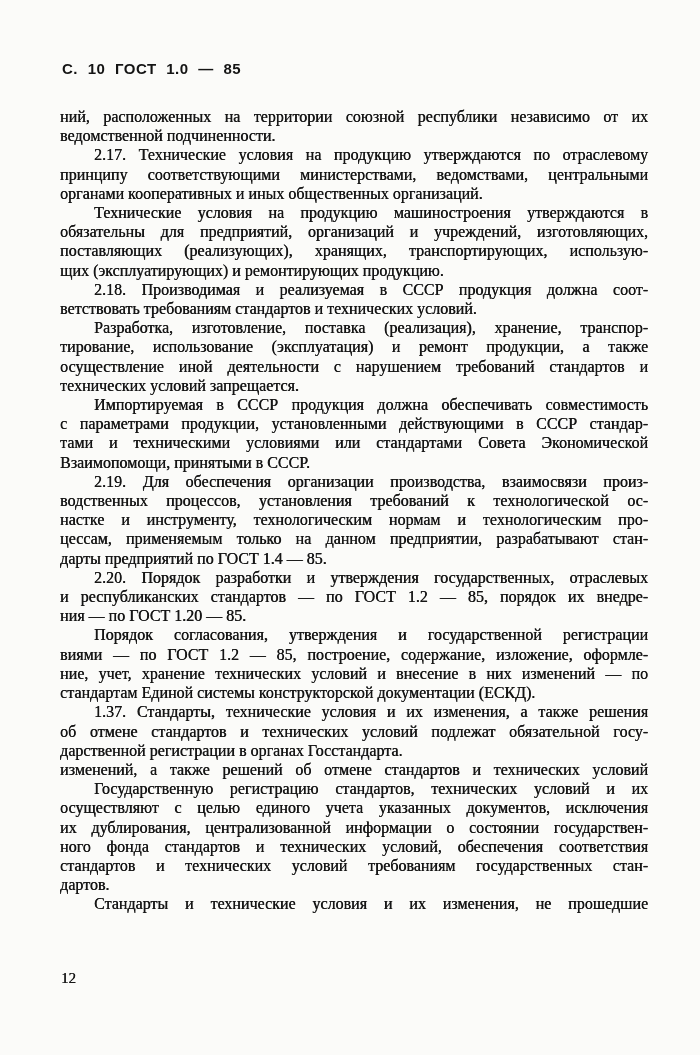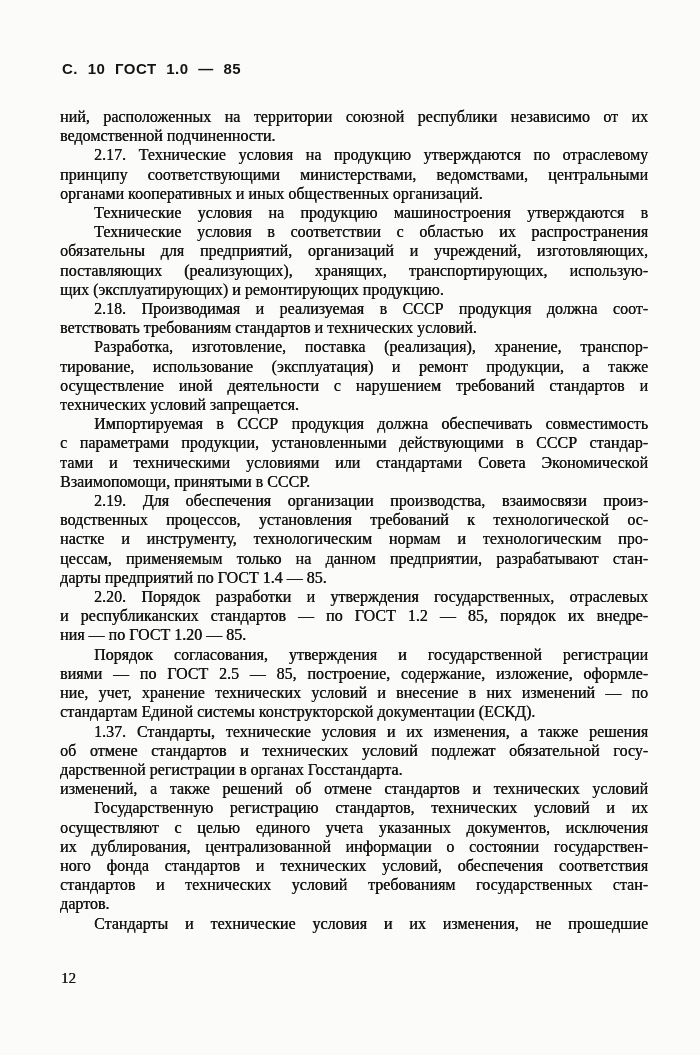--- a/index.html
+++ b/index.html
@@ -74,21 +74,20 @@
       </div>
       <div class="para indent">
         <div class="line first">2.17. Технические условия на продукцию утверждаются по отраслевому</div>
         <div class="line">принципу соответствующими министерствами, ведомствами, центральными</div>
         <div class="line last">органами кооперативных и иных общественных организаций.</div>
       </div>
       <div class="para indent">
         <div class="line first">Технические условия на продукцию машиностроения утверждаются в</div>
       </div>
       <div class="para indent">
-        <div class="line first">Технические условия в соответствии с областью их распространения</div>
         <div class="line">обязательны для предприятий, организаций и учреждений, изготовляющих,</div>
         <div class="line">поставляющих (реализующих), хранящих, транспортирующих, использую-</div>
         <div class="line last">щих (эксплуатирующих) и ремонтирующих продукцию.</div>
       </div>
       <div class="para indent">
         <div class="line first">2.18. Производимая и реализуемая в СССР продукция должна соот-</div>
         <div class="line last">ветствовать требованиям стандартов и технических условий.</div>
       </div>
       <div class="para indent">
         <div class="line first">Разработка, изготовление, поставка (реализация), хранение, транспор-</div>
@@ -109,21 +108,21 @@
         <div class="line">цессам, применяемым только на данном предприятии, разрабатывают стан-</div>
         <div class="line last">дарты предприятий по ГОСТ 1.4 — 85.</div>
       </div>
       <div class="para indent">
         <div class="line first">2.20. Порядок разработки и утверждения государственных, отраслевых</div>
         <div class="line">и республиканских стандартов — по ГОСТ 1.2 — 85, порядок их внедре-</div>
         <div class="line last">ния — по ГОСТ 1.20 — 85.</div>
       </div>
       <div class="para indent">
         <div class="line first">Порядок согласования, утверждения и государственной регистрации</div>
-        <div class="line">виями — по ГОСТ 2.5 — 85, построение, содержание, изложение, оформле-</div>
+        <div class="line">виями — по ГОСТ 1.2 — 85, построение, содержание, изложение, оформле-</div>
         <div class="line">ние, учет, хранение технических условий и внесение в них изменений — по</div>
         <div class="line last">стандартам Единой системы конструкторской документации (ЕСКД).</div>
       </div>
       <div class="para indent">
         <div class="line first">1.37. Стандарты, технические условия и их изменения, а также решения</div>
         <div class="line">об отмене стандартов и технических условий подлежат обязательной госу-</div>
         <div class="line last">дарственной регистрации в органах Госстандарта.</div>
       </div>
       <div class="para indent">
         <div class="line">изменений, а также решений об отмене стандартов и технических условий</div>

